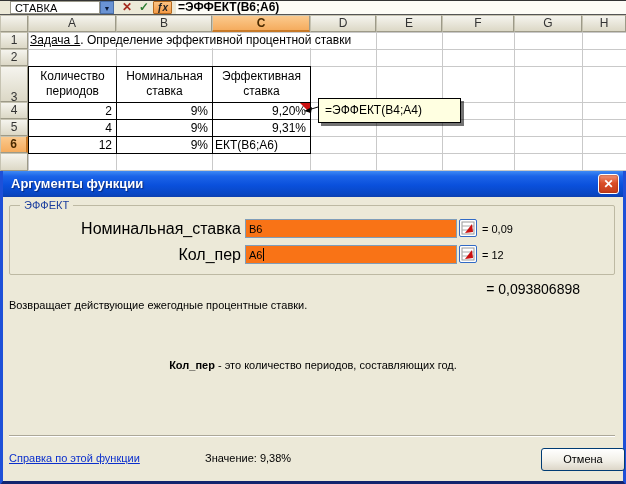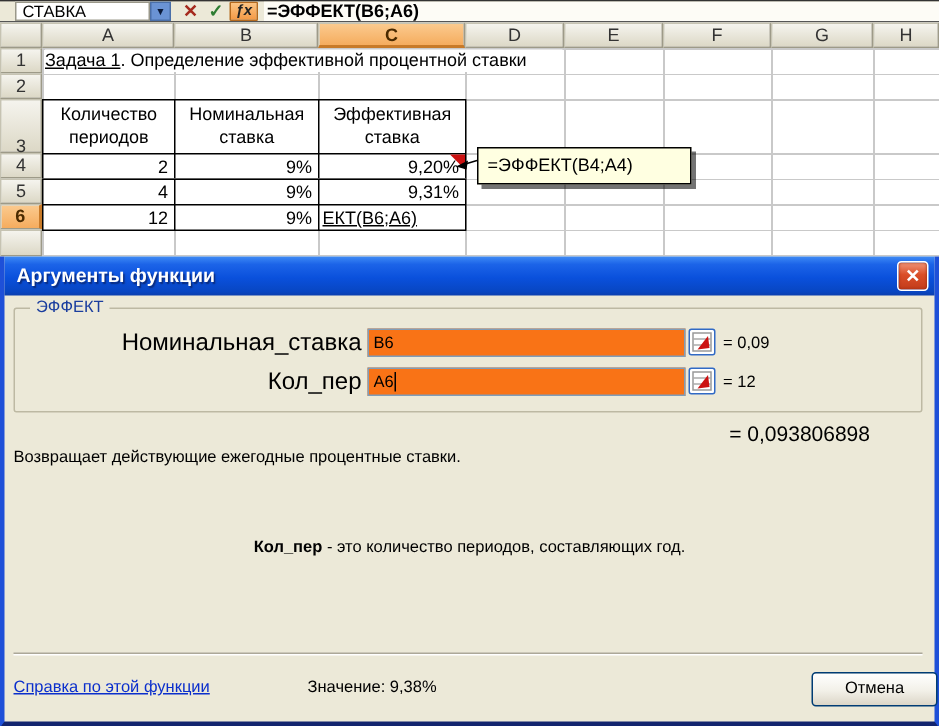--- a/index.html
+++ b/index.html
@@ -127,21 +127,21 @@
     <div class="cell tcell tnum" style="left:28px;top:87px;width:89px;height:18px;">2</div>
     <div class="cell tcell tnum" style="left:116px;top:87px;width:97px;height:18px;">9%</div>
     <div class="cell tcell tnum" style="left:212px;top:87px;width:99px;height:18px;">9,20%</div>
 
     <div class="cell tcell tnum" style="left:28px;top:104px;width:89px;height:18px;">4</div>
     <div class="cell tcell tnum" style="left:116px;top:104px;width:97px;height:18px;">9%</div>
     <div class="cell tcell tnum" style="left:212px;top:104px;width:99px;height:18px;">9,31%</div>
 
     <div class="cell tcell tnum" style="left:28px;top:121px;width:89px;height:18px;">12</div>
     <div class="cell tcell tnum" style="left:116px;top:121px;width:97px;height:18px;">9%</div>
-    <div class="cell tcell tedit" style="left:212px;top:121px;width:99px;height:18px;text-decoration:underline;">ЕКТ(B6;A6)</div>
+    <div class="cell tcell tedit" style="left:212px;top:121px;width:99px;height:18px;">ЕКТ(B6;A6)</div>
 
     <div class="comment-tri"></div>
     <svg style="position:absolute;left:300px;top:84px;" width="30" height="20">
       <line x1="18" y1="8" x2="8" y2="11" stroke="#000" stroke-width="1"></line>
       <polygon points="4,12 12,8 11,14" fill="#000"></polygon>
     </svg>
     <div class="tooltip">=ЭФФЕКТ(B4;A4)</div>
   </div>
 
   <div class="dialog">

